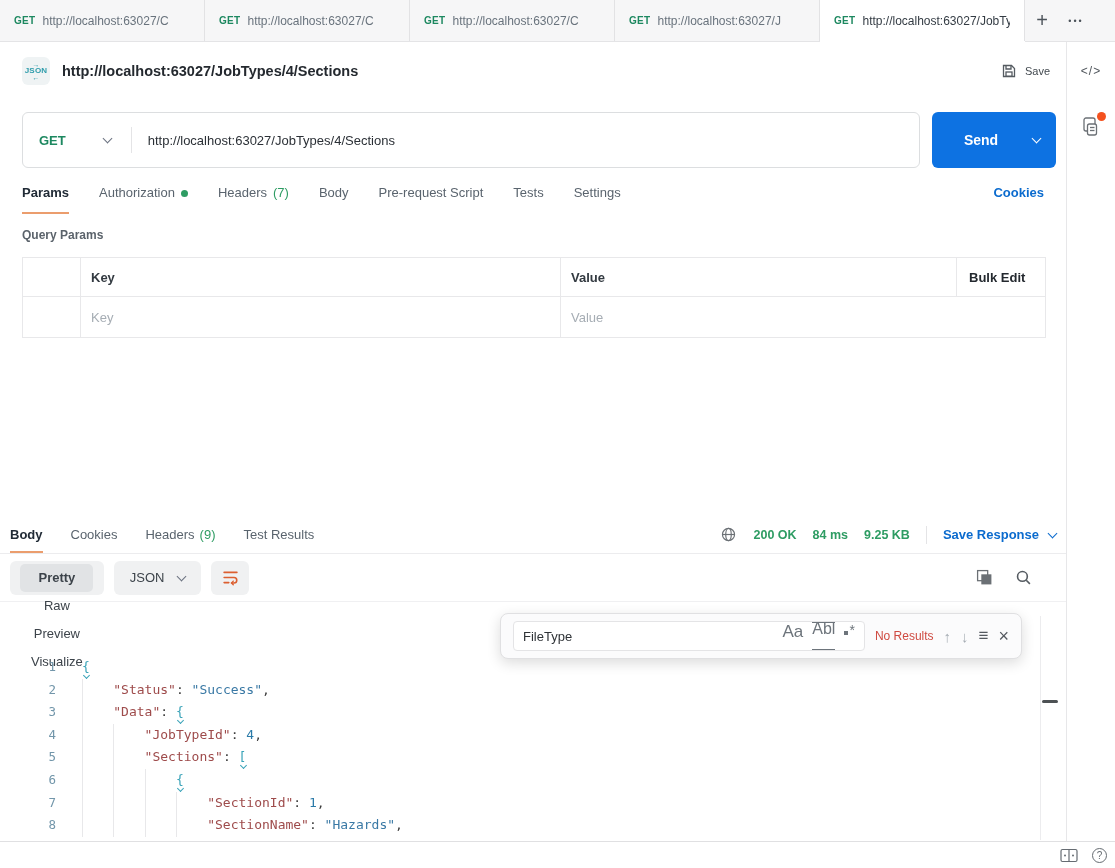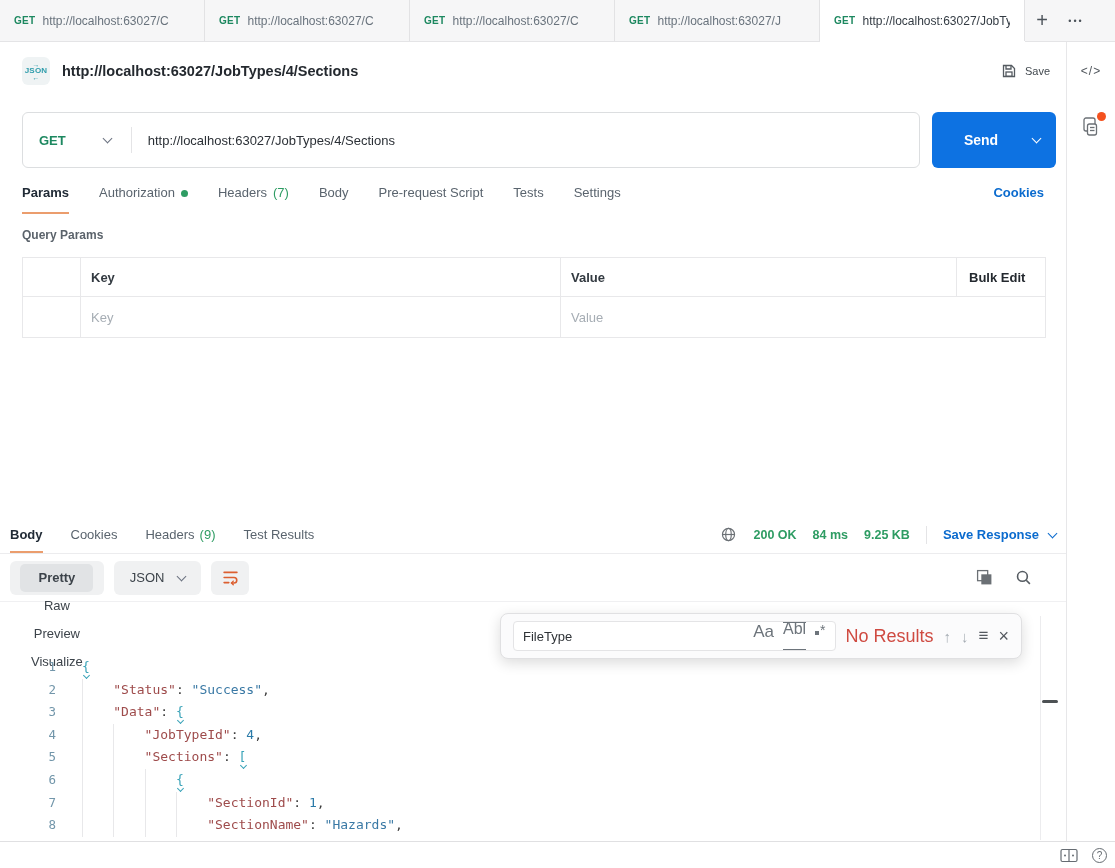--- a/index.html
+++ b/index.html
@@ -134,21 +134,21 @@
   .search-input { width:404px; height:30px; background:#fff; border:1px solid #e4e4e6;
                   border-radius:4px; display:flex; padding:0 9px; }
   .search-input input { border:none; outline:none; flex:1; font:13px "Liberation Sans",sans-serif;
                         color:#2f3337; background:transparent; }
   .opt { color:#6d747b; font-size:17px; margin-left:9px; cursor:pointer; }
   .opt.word { border-top:1px solid #6d747b; border-bottom:1px solid #6d747b; line-height:11px;
               font-size:16px; }
   .opt.regex::before { content:""; display:inline-block; width:4px; height:4px; background:#6d747b;
                        margin-right:1px; }
   .opt.regex { font-size:14px; }
-  .no-results { color:#cf4a41; font-size:18px; white-space:nowrap; }
+  .no-results { color:#cf4a41; font-size:12px; white-space:nowrap; }
   .s-arrow { color:#a7aeb5; font-size:15px; cursor:pointer; }
   .s-lines { color:#555a60; font-size:17px; cursor:pointer; }
   .s-close { color:#555a60; font-size:18px; line-height:14px; cursor:pointer; }
 
   
   .bottombar { height:27px; border-top:1px solid #e0e0e2; display:flex; align-items:center;
                justify-content:flex-end; gap:14px; padding-right:8px; }
   .help-circle { width:15px; height:15px; border:1.2px solid #666c72; border-radius:50%;
                  font-size:10px; color:#666c72; display:flex; align-items:center;
                  justify-content:center; cursor:pointer; }

